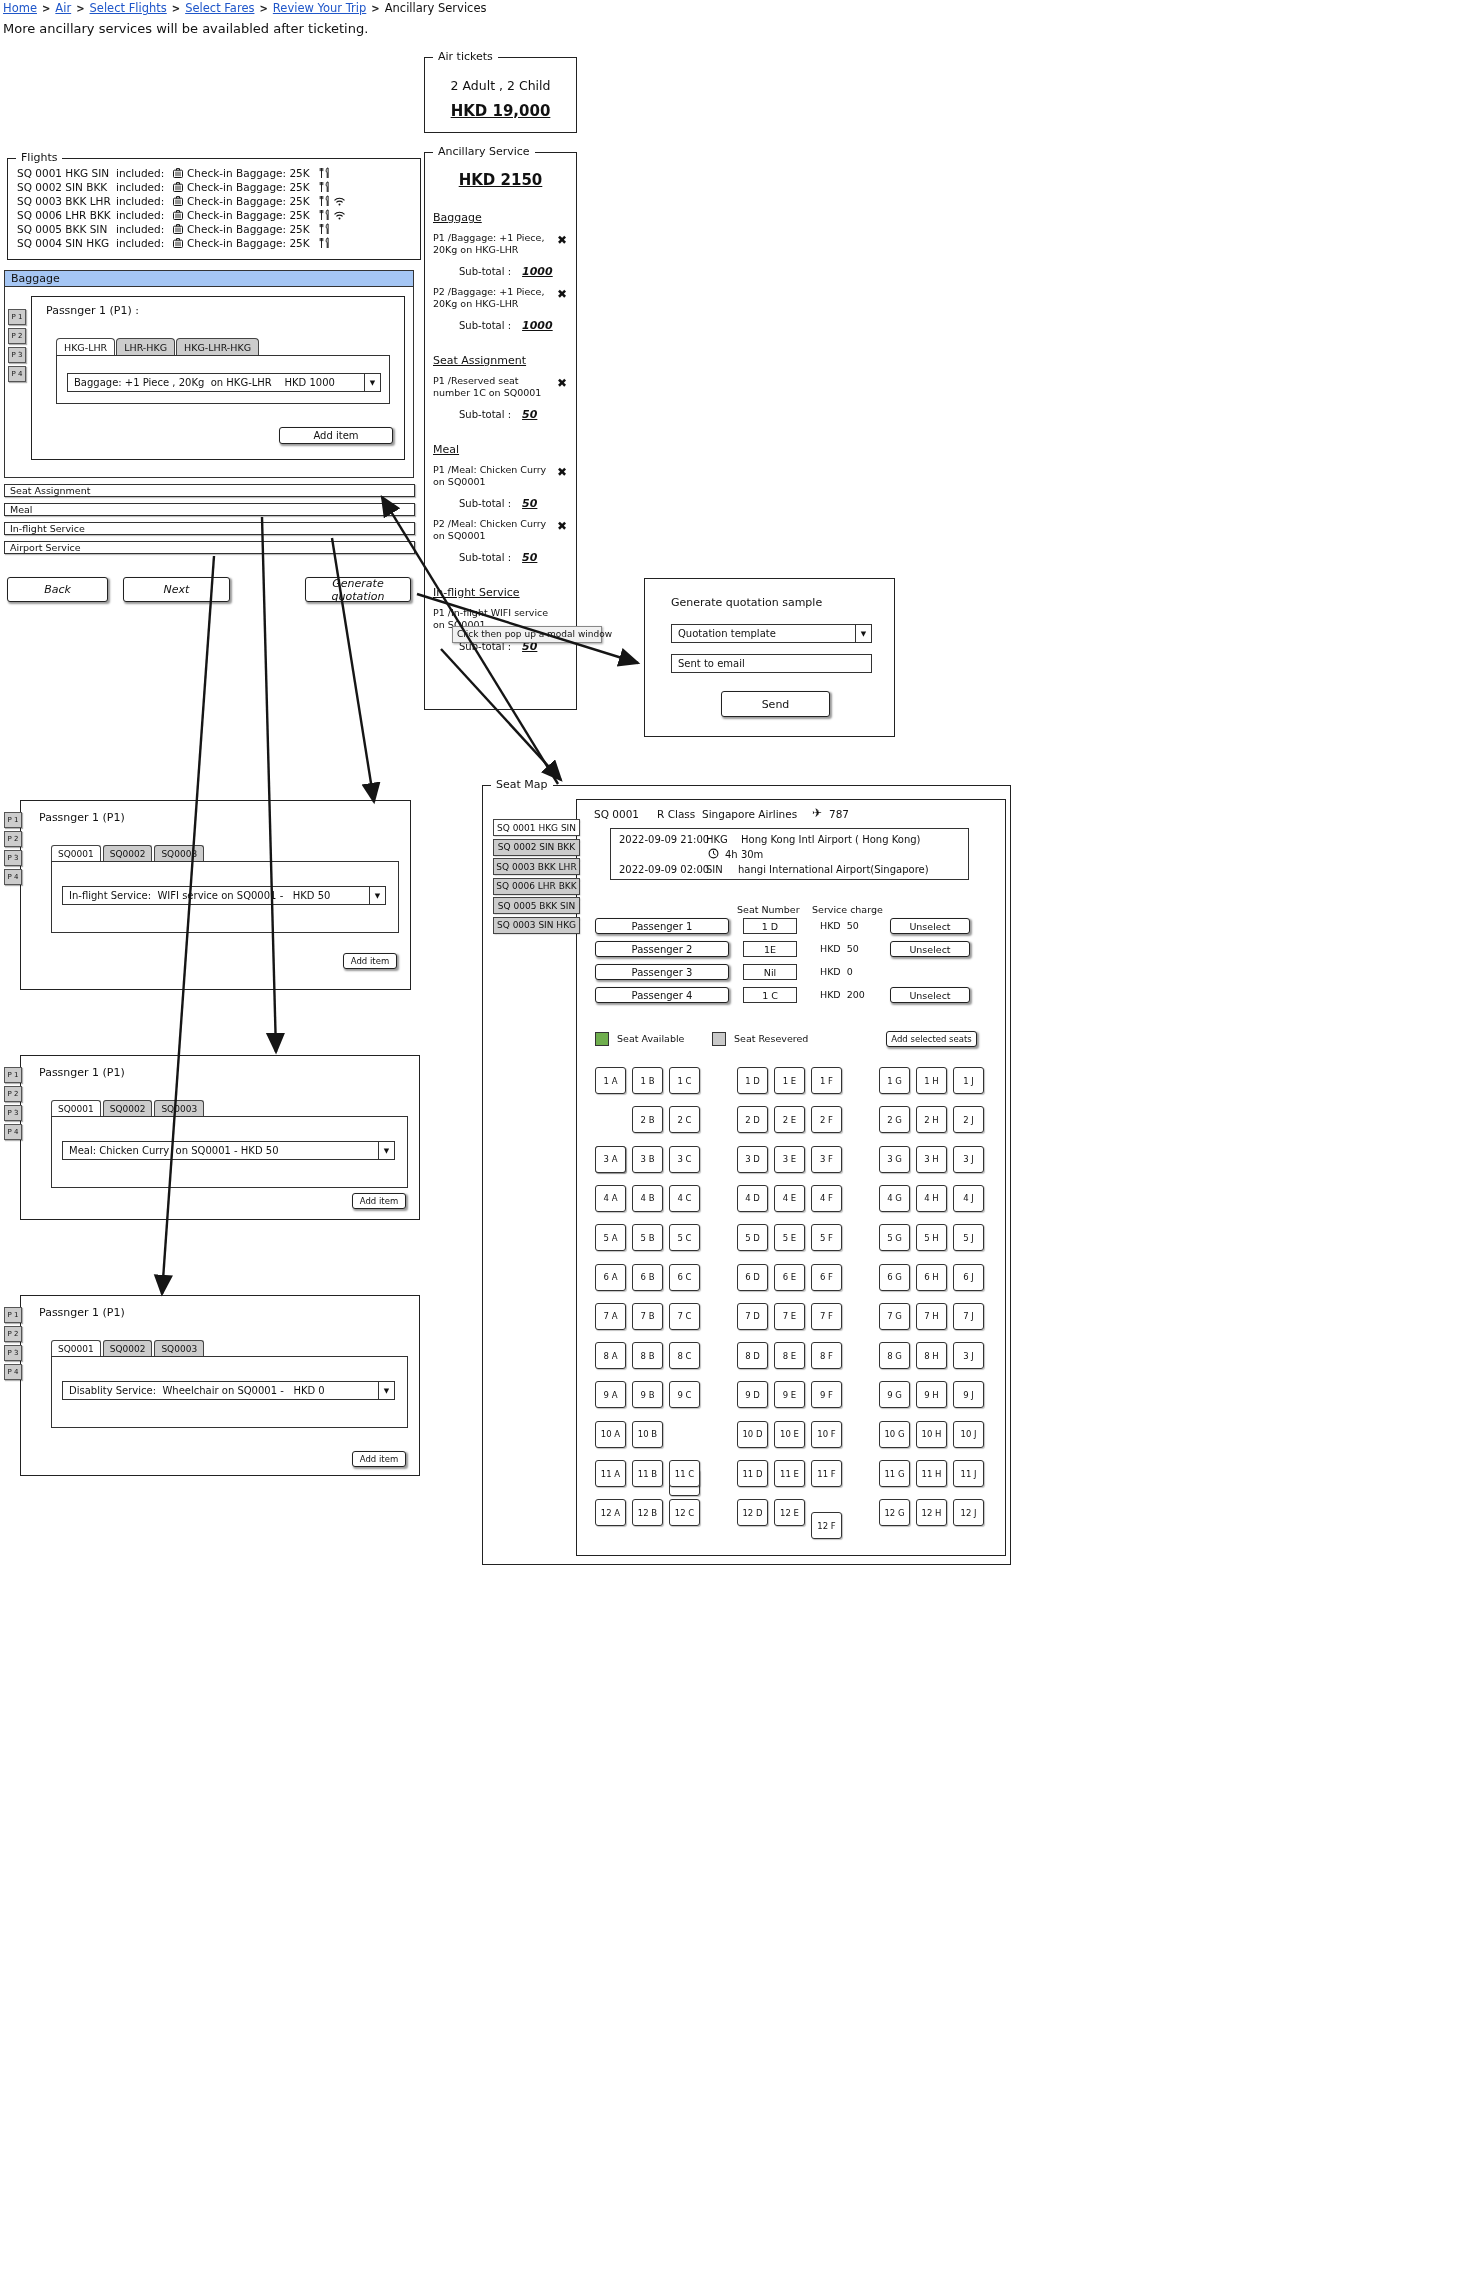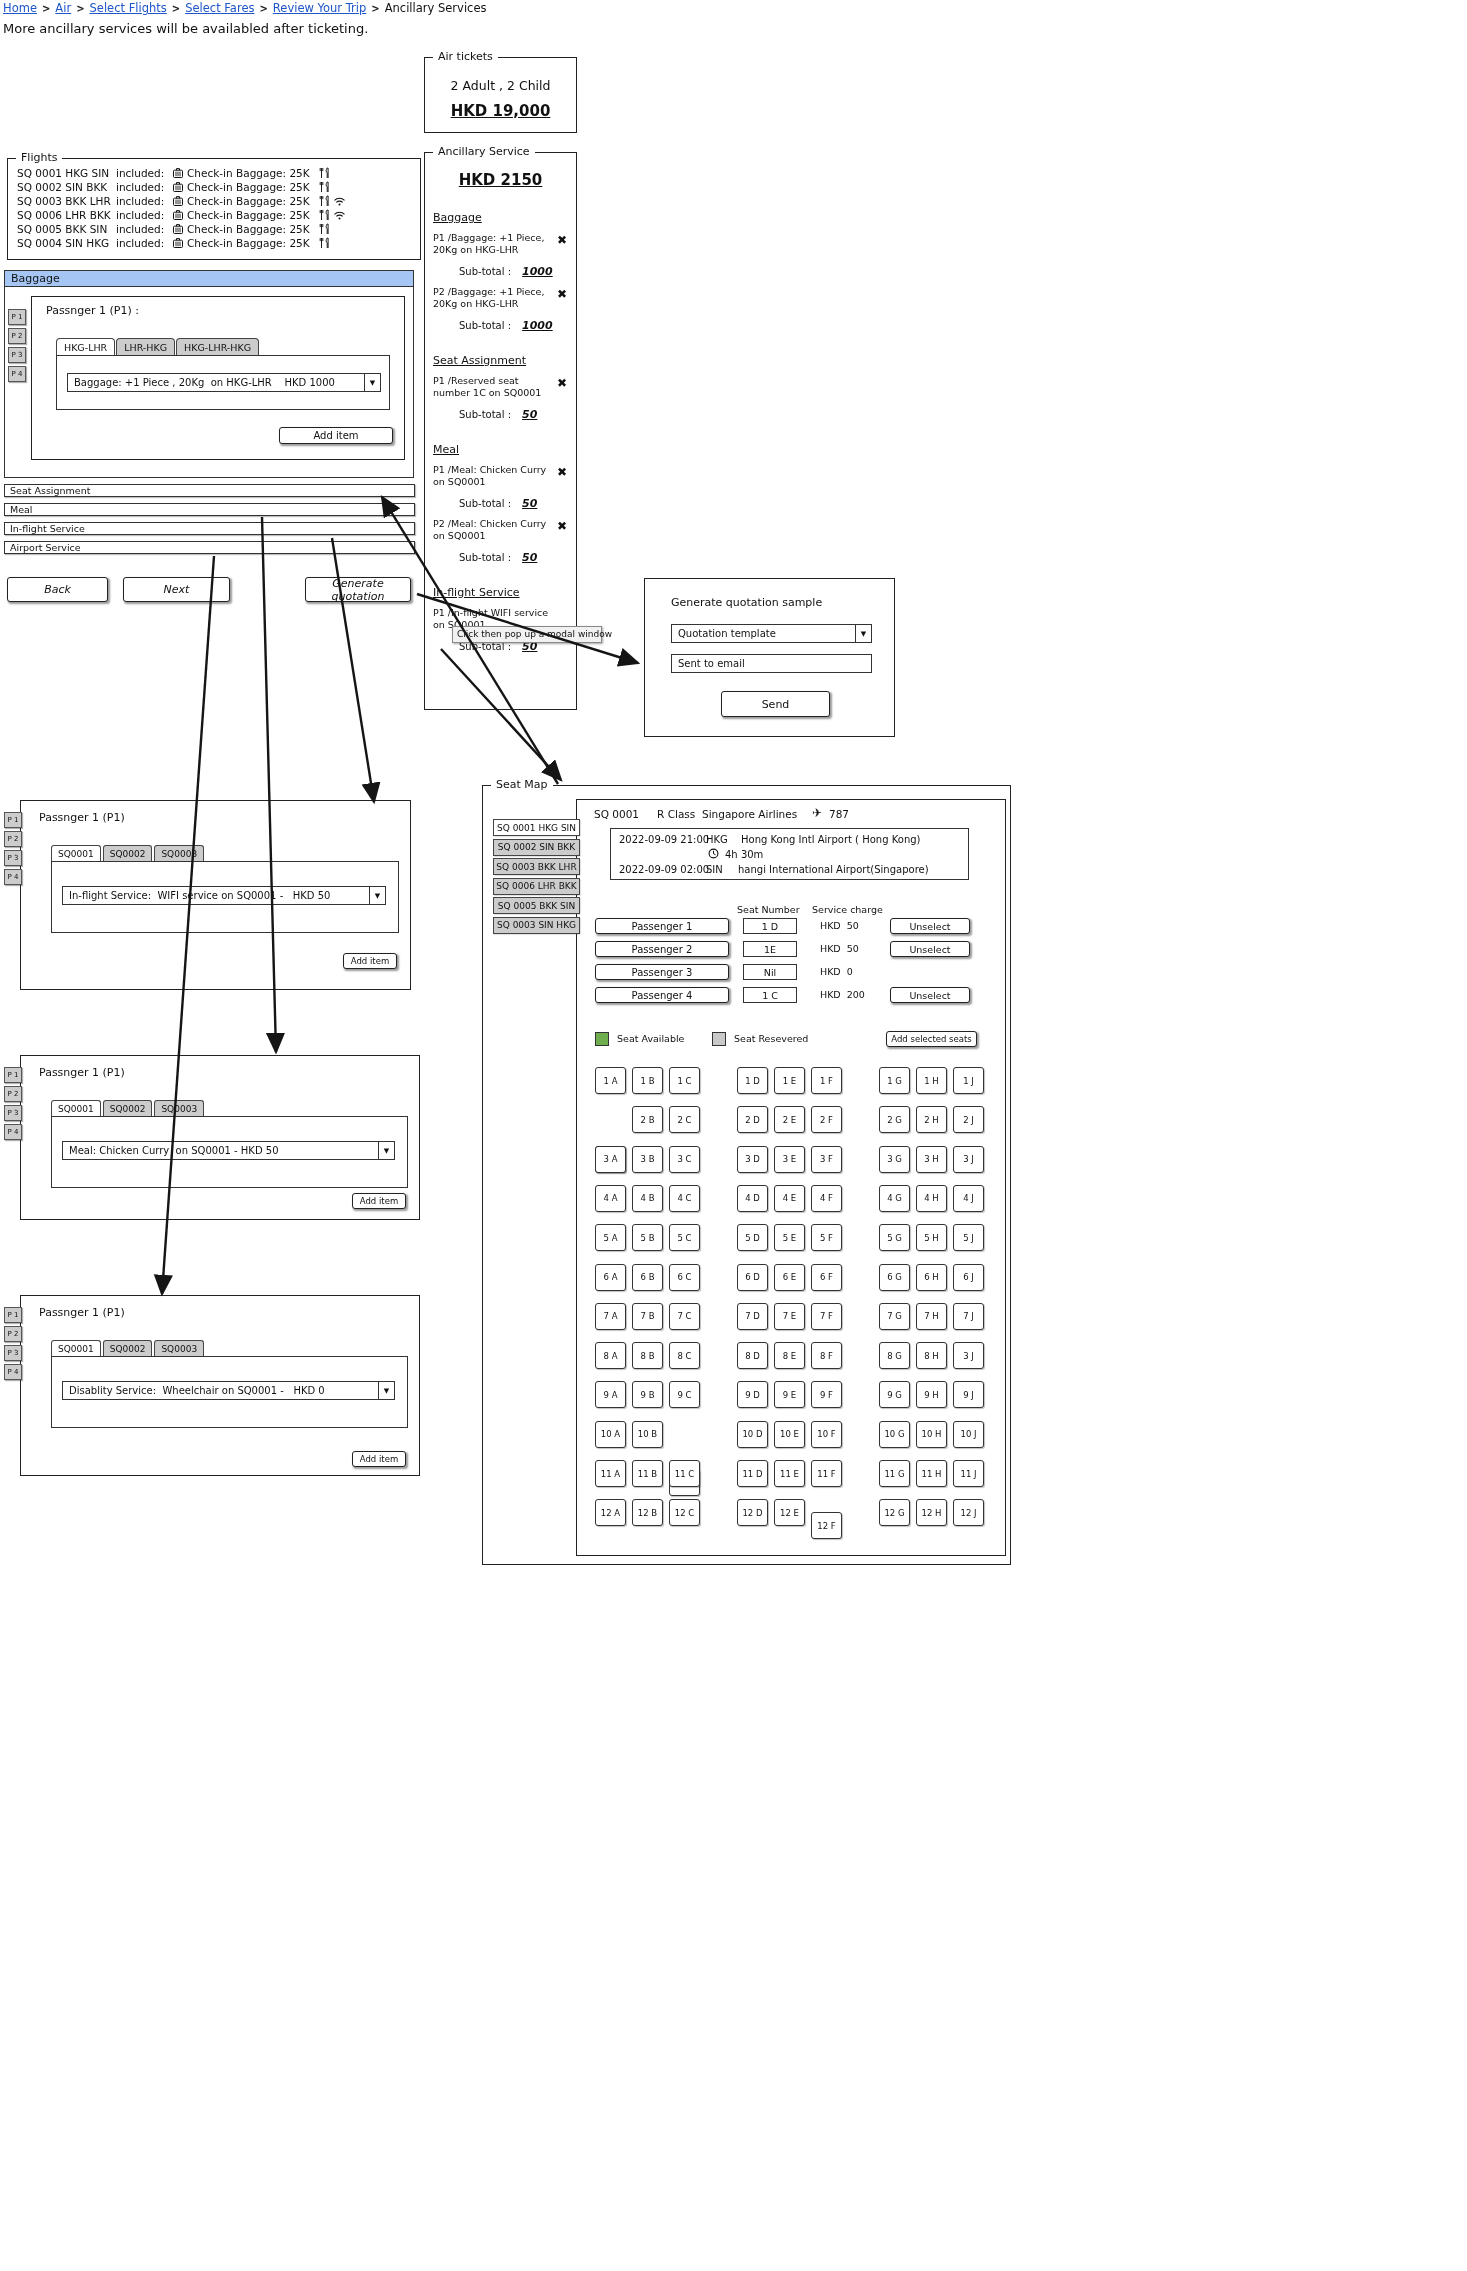--- a/index.html
+++ b/index.html
@@ -39,21 +39,21 @@
   .acc-body { position: absolute; left: 0; right: 0; top: 17px; bottom: 0; border: 1.2px solid #333; border-top: none; background: #fff; }
   .ptabs { position: absolute; width: 19px; z-index: 2; }
   .bag-ptabs { left: 3px; top: 22px; }
   .ptab { width: 18px; height: 16px; margin-bottom: 3px; background: #ccc; border: 1px solid #555; font-size: 7px; display: flex; align-items: center; justify-content: center; box-shadow: 1px 1px 1px rgba(0,0,0,.3); cursor: pointer; }
   .inner-panel { position: absolute; left: 26px; top: 9px; width: 374px; height: 164px; border: 1.3px solid #222; background: #fff; }
   .pax-label { position: absolute; left: 14px; top: 7px; font-size: 11px; }
   .route-tabs { position: absolute; left: 24px; top: 41px; display: flex; align-items: flex-end; z-index: 2; }
   .rtab { height: 17px; padding: 0 7px; display: flex; align-items: center; font-size: 9.5px; border: 1.1px solid #444; border-bottom: none; border-radius: 4px 4px 0 0; margin-right: 1px; cursor: pointer; white-space: nowrap; }
   .rtab.active { background: #fff; }
   .rtab.inactive { background: #ccc; }
-  .tab-content { position: absolute; left: 24px; right: 14px; top: 58px; height: 55px; border: 1.2px solid #333; }
+  .tab-content { position: absolute; left: 24px; right: 14px; top: 58px; height: 49px; border: 1.2px solid #333; }
   .select { position: absolute; background: #fff; border: 1.2px solid #333; display: flex; align-items: stretch; cursor: pointer; }
   .select-text { flex: 1; display: flex; align-items: center; padding: 0 6px; font-size: 10px; white-space: pre; overflow: hidden; }
   .select-arrow { width: 16px; border-left: 1.2px solid #333; display: flex; align-items: center; justify-content: center; font-size: 7px; }
   .bag-select { left: 10px; right: 8px; top: 17px; height: 19px; }
 
   .btn { background: #fff; border: 1.7px solid #222; border-radius: 3px; font-family: inherit; color: #111; box-shadow: 1.5px 1.5px 2px rgba(0,0,0,.4); display: flex; align-items: center; justify-content: center; cursor: pointer; }
   .add-item-lg { position: absolute; left: 247px; top: 130px; width: 114px; height: 17px; font-size: 10px; }
 
   
   #accordion-rows { position: absolute; left: 4px; top: 484px; width: 411px; }

